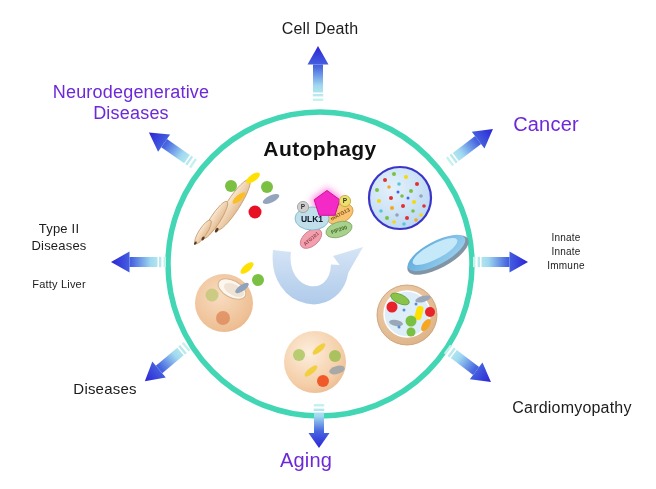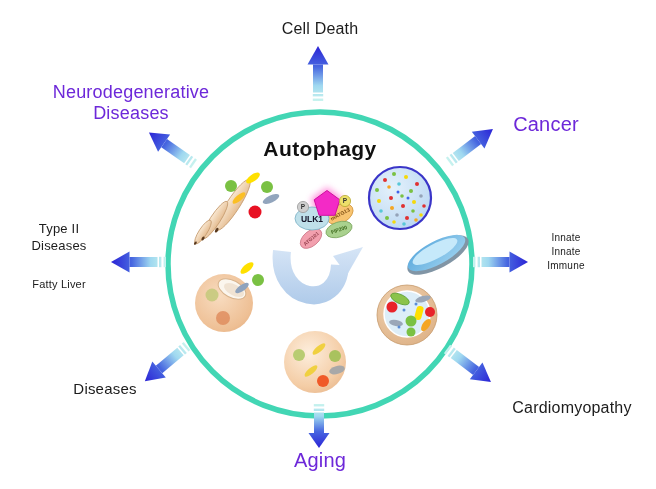--- a/index.html
+++ b/index.html
@@ -10,21 +10,21 @@
   .stage svg { position:absolute; left:0; top:0; }
   .label { position:absolute; text-align:center; color:#1c1c1c; line-height:1.25; letter-spacing:.2px; }
   .label .ln { display:block; }
   .purple { color:#6d28d9; font-weight:normal; }
   #lbl-title    { left:248px; top:136px; width:144px; font-size:21px; font-weight:bold; color:#111; letter-spacing:.4px; }
   #lbl-cell-death { left:258px; top:19px;  width:124px; font-size:16px; }
   #lbl-neuro    { left:22px;  top:82px;  width:218px; font-size:18px; line-height:1.18; }
   #lbl-cancer   { left:498px; top:112px; width:96px;  font-size:20px; }
   #lbl-innate   { left:518px; top:231px; width:96px;  font-size:10px; line-height:1.38; }
   #lbl-cardio   { left:488px; top:381px; width:168px; font-size:16px;margin-top:17px; }
-  #lbl-aging    { left:279px; top:448px; width:82px;  font-size:20px; }
+  #lbl-aging    { left:265px; top:448px; width:82px;  font-size:20px; }
   #lbl-infect   { left:33px;  top:379px; width:144px; font-size:15px; line-height:1.35; }
   #lbl-diabetes { left:6px;   top:221px; width:106px; font-size:13px; line-height:1.3; }
   #lbl-fatty    { left:2px;   top:278px; width:114px; font-size:11px; }
 </style>
 </head>
 <body>
 
 <div class="stage">
 
   <svg width="656" height="489" viewBox="0 0 656 489">

